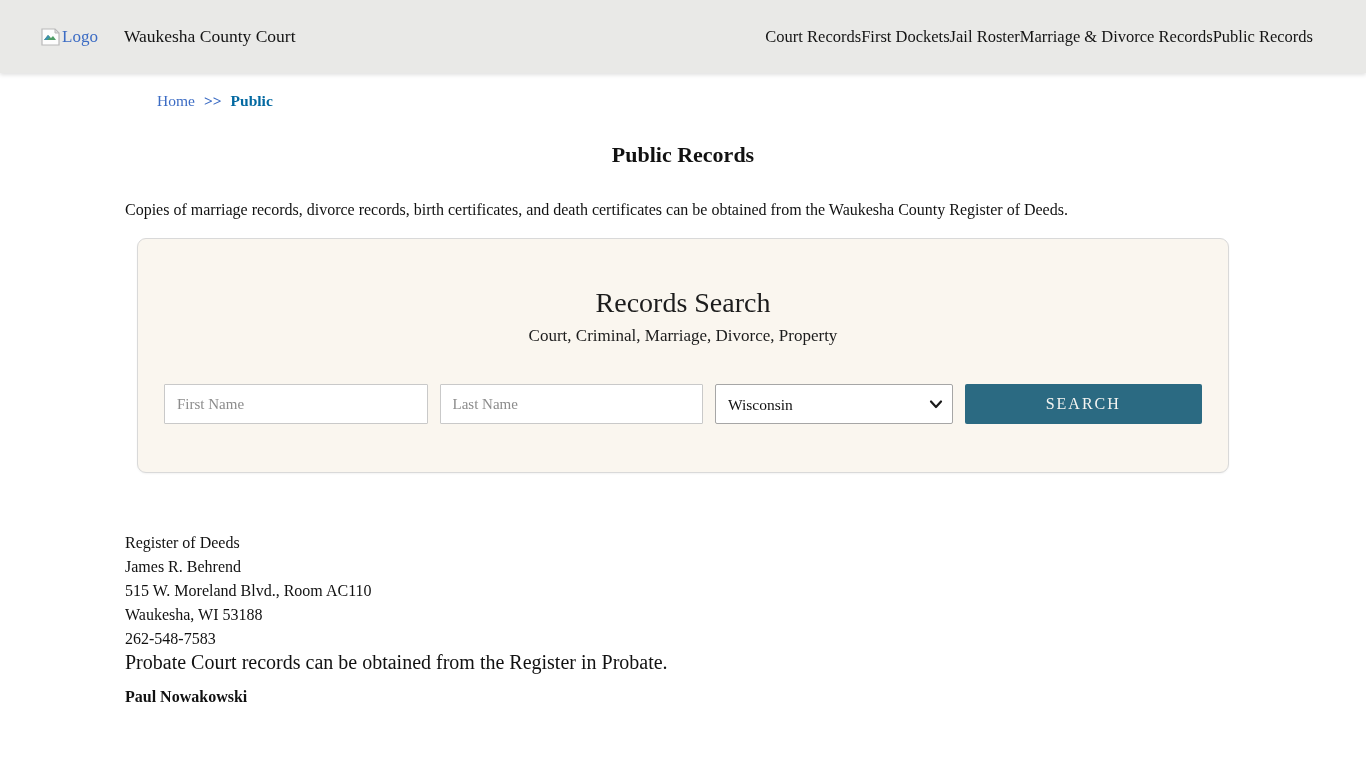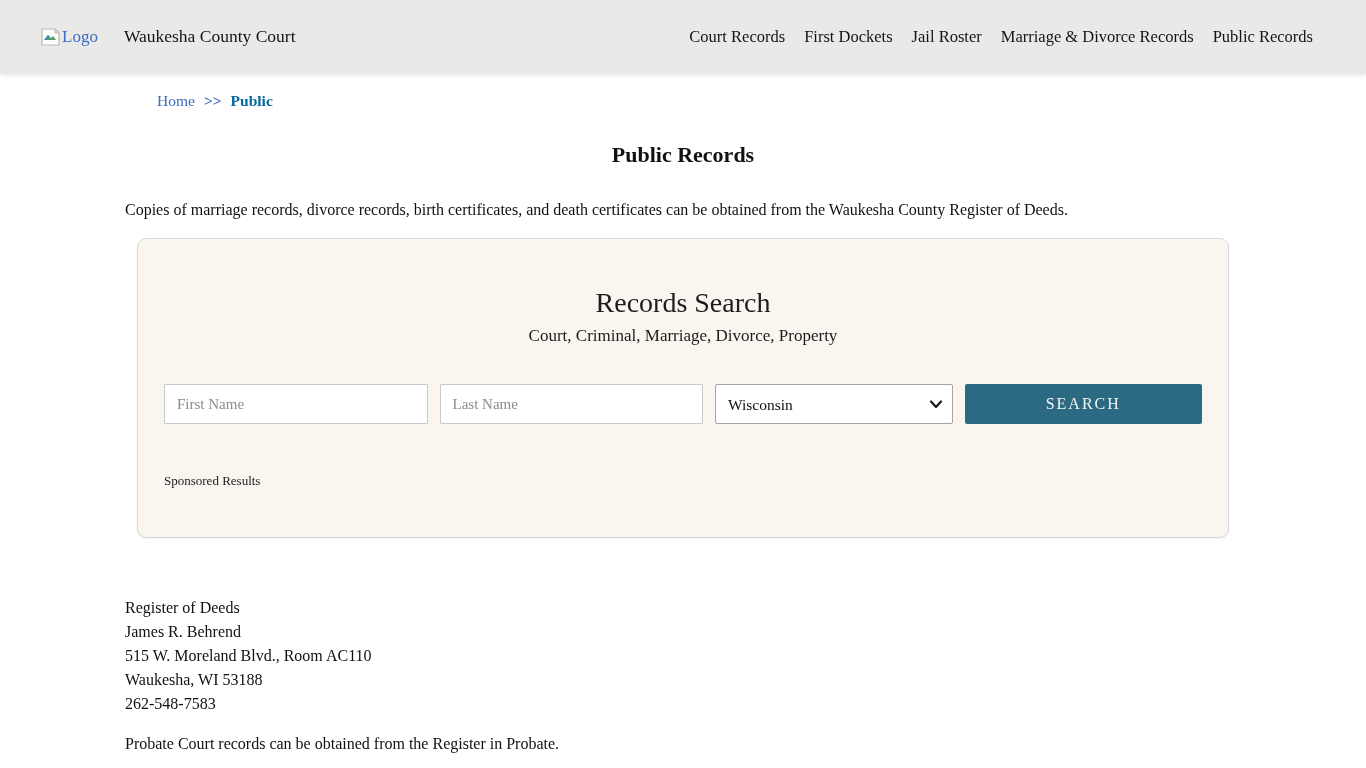--- a/index.html
+++ b/index.html
@@ -30,21 +30,20 @@
     font-size: 17px;
   }
   .site-title {
     margin-left: 26px;
     font-size: 17.5px;
     color: #141414;
   }
   .nav {
     margin-left: auto;
     display: flex;
-    gap: 19px;
   }
   .nav a {
     color: #141414;
     text-decoration: none;
     font-size: 16.5px;
     white-space: nowrap;
   }
 
   
   .container { width: 1116px; margin: 0 auto; }
@@ -146,21 +145,21 @@
     color: #1c1c1c;
   }
 
   
   .contact {
     margin-top: 58px;
     font-size: 16px;
     line-height: 24px;
     color: #111;
   }
-  .probate-note { margin-top: 19px; font-size: 16px; color: #111; }
+  .probate-note { font-size: 20px; color: #111; }
   .cutoff-line { margin-top: 14px; font-size: 16px; font-weight: bold; color: #111; }
 </style>
 </head>
 <body>
 
 <header class="header">
   <a class="logo-link" href="#">
     <span style="display:inline-block;line-height:0;">
       <svg width="22" height="18" viewBox="0 0 22 18">
         <path d="M2 1 h13 l4 4 v12 h-17 z" fill="#fdfdfd" stroke="#b9b9b9" stroke-width="1.2"></path>
@@ -204,21 +203,20 @@
         </select>
         <span class="chevron">
           <svg width="14" height="14" viewBox="0 0 14 14">
             <polyline points="2,4.5 7,10 12,4.5" fill="none" stroke="#1a1a1a" stroke-width="2.2" stroke-linecap="round" stroke-linejoin="round"></polyline>
           </svg>
         </span>
       </div>
       <button class="search-button">SEARCH</button>
     </div>
 
-    <div class="sponsored">Sponsored Results</div>
   </section>
 
   <div class="contact">
     <div>Register of Deeds</div>
     <div>James R. Behrend</div>
     <div>515 W. Moreland Blvd., Room AC110</div>
     <div>Waukesha, WI 53188</div>
     <div>262-548-7583</div>
   </div>
 

